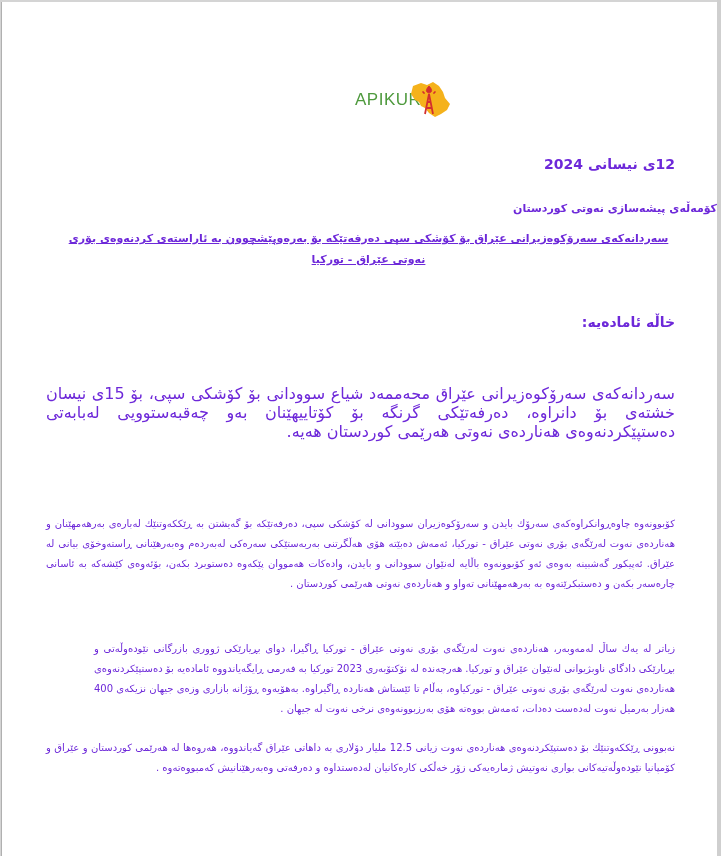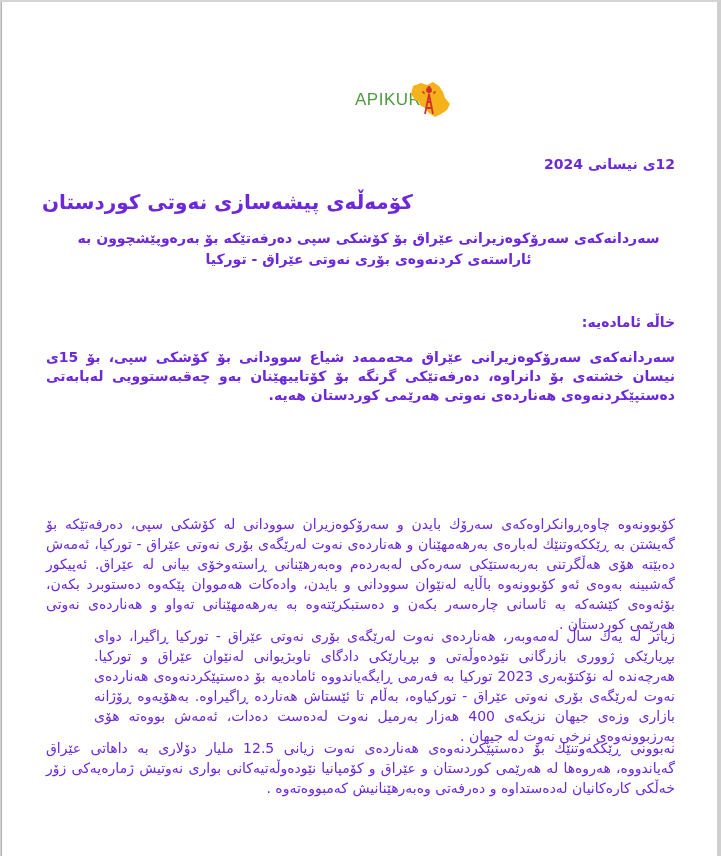--- a/index.html
+++ b/index.html
@@ -59,62 +59,64 @@
       position: absolute;
     }
     .date {
       right: 42px;
       top: 154px;
       font-weight: bold;
       font-size: 14px;
     }
     .org-title {
       left: 0; right: 0;
-      top: 188px;
-      text-align: left;
+      top: 200px;
+      text-align: right;
       font-weight: bold;
-      font-size: 20px;
+      font-size: 11px;
       padding-left: 40px;
     }
     .headline {
       left: 60px;
       right: 42px;
       top: 226px;
       text-align: center;
       font-weight: bold;
-      font-size: 14px;
+      font-size: 11px;
       line-height: 21px;
+      text-decoration: underline;
     }
     .section-title {
       right: 42px;
       top: 312px;
       font-weight: bold;
       font-size: 14px;
     }
     .bold-para {
       left: 44px;
       right: 42px;
-      font-weight: bold;
-      font-size: 14px;
+      font-weight: normal;
+      font-size: 16px;
       line-height: 19px;
       text-align: justify;
       text-align-last: right;
+      margin-top: 36px;
     }
     .bp1 { top: 346px; }
     .bp2 { top: 422px; }
     .body-para {
       left: 44px;
       right: 42px;
-      font-size: 14px;
+      font-size: 10px;
       line-height: 20px;
       text-align: justify;
       text-align-last: right;
     }
     .p1 { top: 512px; }
-    .p2 { top: 624px; margin-left: 48px; }
+    .p2 { top: 637px; margin-left: 48px; }
     .p3 { top: 736px; }
   </style>
 </head>
 <body>
 
 <div class="page">
 
   <div class="logo">
     <span class="logo-text">APIKUR</span>
     <svg class="logo-map" viewBox="0 0 44 38">

